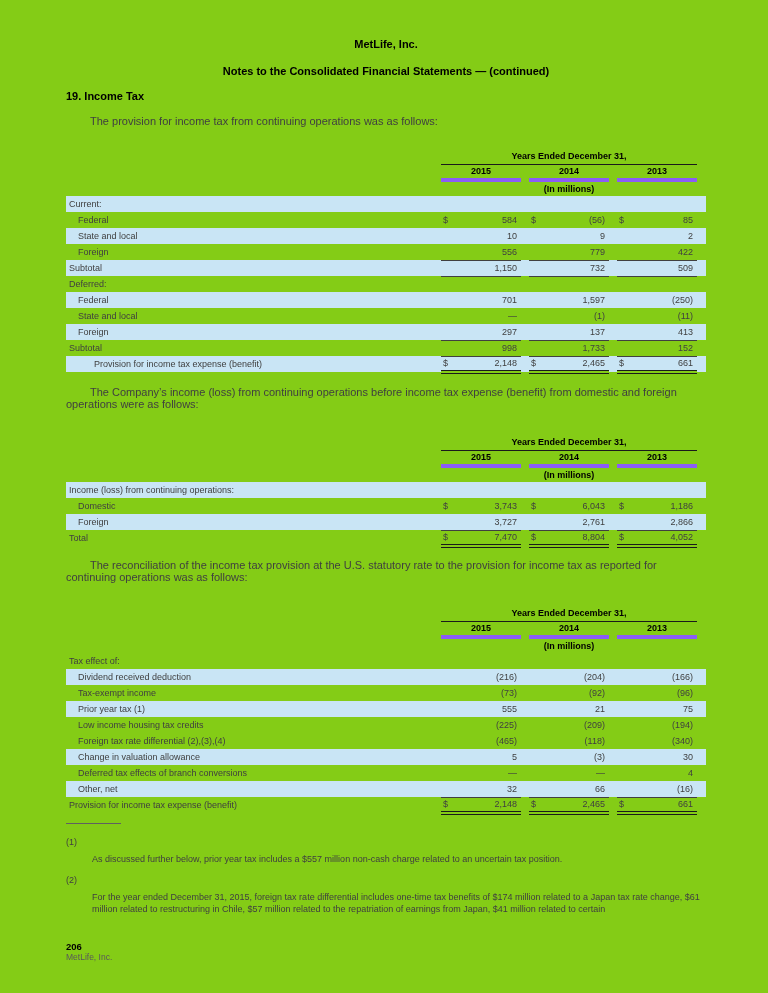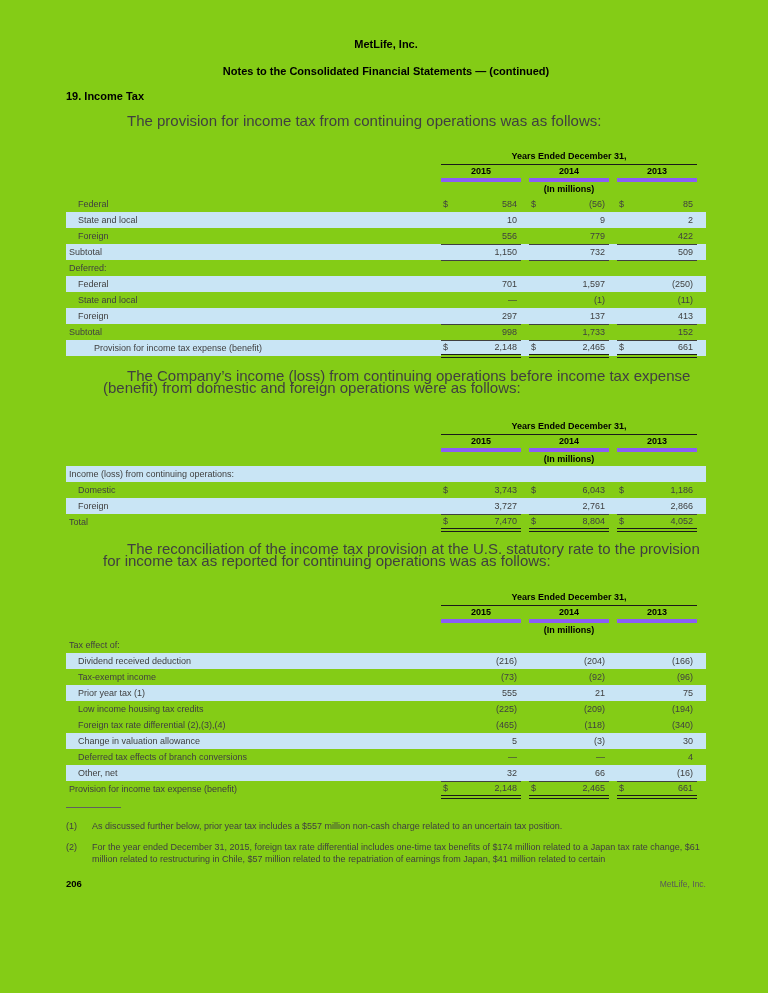--- a/index.html
+++ b/index.html
@@ -15,22 +15,22 @@
   .content { padding:38px 62px 0 66px; }
 
   .title, .subtitle, .section-heading {
     font-weight:bold; color:#000; font-size:11px; line-height:13px;
   }
   .title, .subtitle { text-align:center; }
   .subtitle { margin-top:14px; }
   .section-heading { margin-top:12px; text-align:left; }
 
   .para {
-    font-size:15px; line-height:12px; color:#404040;
-    text-indent:24px; margin-top:12px;margin-left:37px;
+    font-size:11px; line-height:12px; color:#404040;
+    text-indent:24px; margin-top:12px;
   }
   .para.pre-table2 { margin-top:12px; }
   .para.pre-table3 { margin-top:11px; }
 
   table.fin {
     width:640px; border-collapse:collapse; table-layout:fixed;
     font-size:9px; color:#404040;
   }
   table.fin.t1 { margin-top:21px; }
   table.fin.t2 { margin-top:24px; }
@@ -59,24 +59,24 @@
 
   .fn-sep {
     margin-top:8px; width:55px; border-top:1px solid #606060; height:0;
   }
   .footnote {
     display:flex; font-size:9px; line-height:12px; color:#404040;
   }
   .footnote.fn-1 { margin-top:12px; }
   .footnote.fn-2 { margin-top:9px; }
   .fn-num { flex:0 0 26px; }
-  .fn-text { flex:1; }
+  .fn-text { flex:1;margin-top:17px; }
 
   .page-footer {
-    margin-top:13px; display:flex; justify-content:space-between; align-items:baseline;
+    margin-top:26px; display:flex; justify-content:space-between; align-items:baseline;flex-direction:column;
   }
   .page-number { font-weight:bold; color:#000; font-size:9.5px; }
   .footer-company { color:#595959; font-size:8.5px; }
 </style>
 </head>
 <body>
 
 <div class="page">
   <div class="content">
 
@@ -114,20 +114,32 @@
           <td class="yr" colspan="2">2013</td>
           <td></td>
         </tr>
         <tr>
           <td class="lbl"></td>
           <td class="units" colspan="8">(In millions)</td>
           <td></td>
         </tr>
       </thead>
       <tbody>
+          <tr class="shaded">
+            <td class="lbl ind0">Current:</td>
+            <td class="sym"></td>
+            <td class="val"></td>
+            <td></td>
+            <td class="sym"></td>
+            <td class="val"></td>
+            <td></td>
+            <td class="sym"></td>
+            <td class="val"></td>
+            <td></td>
+          </tr>
           <tr>
             <td class="lbl ind1">Federal</td>
             <td class="sym">$</td>
             <td class="val">584</td>
             <td></td>
             <td class="sym">$</td>
             <td class="val">(56)</td>
             <td></td>
             <td class="sym">$</td>
             <td class="val">85</td>

